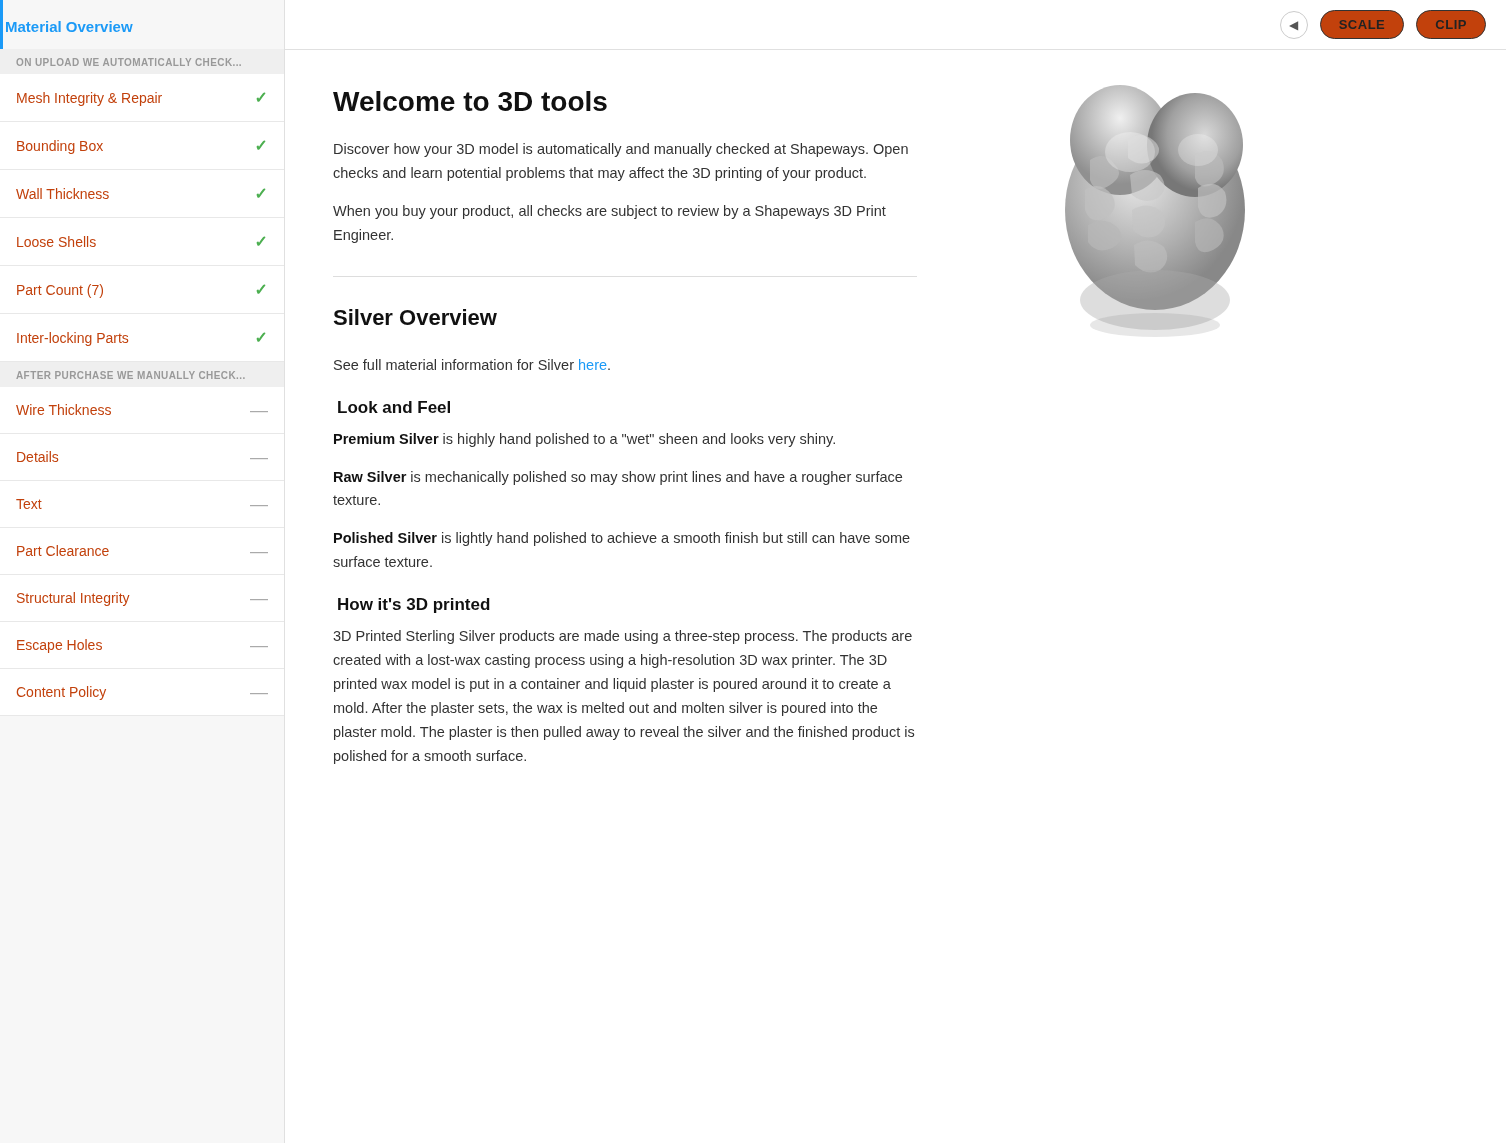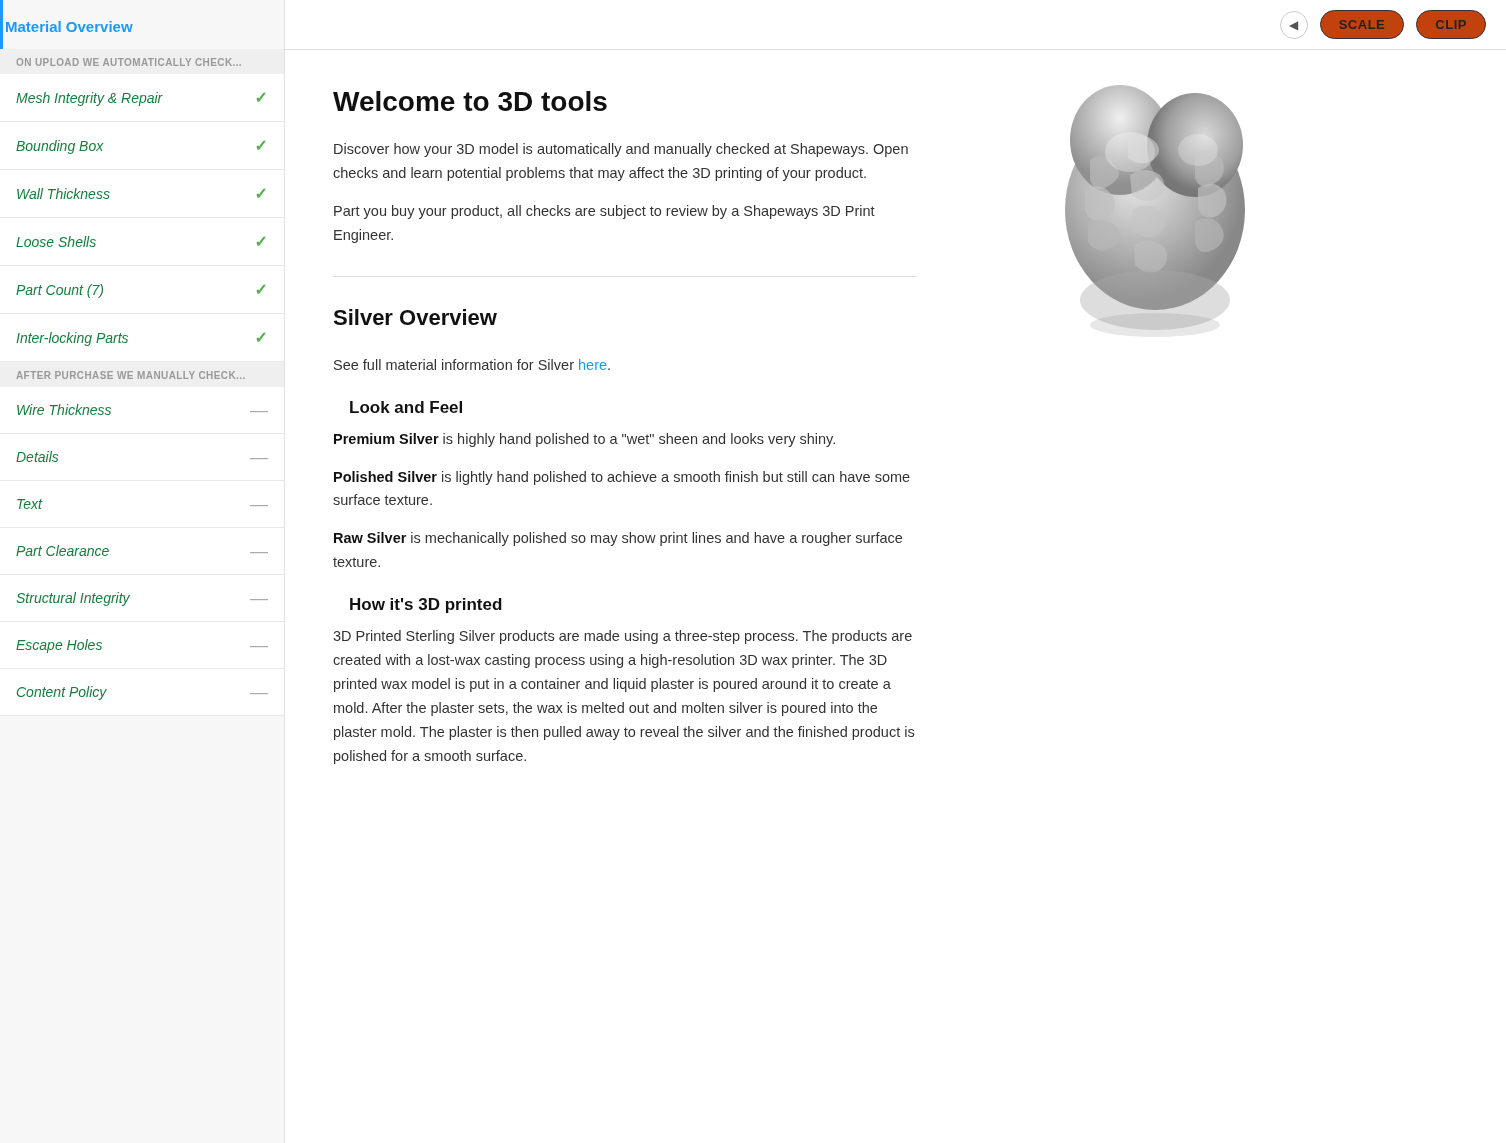--- a/index.html
+++ b/index.html
@@ -51,22 +51,21 @@
       justify-content: space-between;
       padding: 14px 16px;
       border-bottom: 1px solid #e8e8e8;
       cursor: pointer;
       background: #fff;
     }
 
     .sidebar-item-label {
       font-size: 14px;
       font-weight: 500;
-      color: #15803d;
-      font-style: italic;
+      color: #c2410c;
     }
 
     .check-icon {
       color: #4caf50;
       font-size: 16px;
       font-weight: 700;
     }
 
     .dash-icon {
       color: #aaa;
@@ -157,21 +156,21 @@
       font-size: 22px;
       font-weight: 800;
       color: #111;
       margin-bottom: 23px;
     }
 
     .article h3 {
       font-size: 17px;
       font-weight: 600;
       color: #111;
-      margin: 20px 0 10px 16px;
+      margin: 20px 0 10px 4px;
     }
 
     .article a {
       color: #1b9af7;
       text-decoration: none;
     }
 
     .article strong {
       font-weight: 700;
       color: #111;
@@ -277,38 +276,38 @@
     </div>
     <button class="top-bar-btn">SCALE</button>
     <button class="top-bar-btn">CLIP</button>
   </div>
 
   <div class="content-area">
 
     <div class="article">
       <h1>Welcome to 3D tools</h1>
       <p>Discover how your 3D model is automatically and manually checked at Shapeways. Open checks and learn potential problems that may affect the 3D printing of your product.</p>
-      <p>Part you buy your product, all checks are subject to review by a Shapeways 3D Print Engineer.</p>
+      <p>When you buy your product, all checks are subject to review by a Shapeways 3D Print Engineer.</p>
 
       <hr>
 
       <h2>Silver Overview</h2>
       <p>
         <span>See full material information for Silver </span><a href="#">here</a><span>.</span>
       </p>
 
       <h3>Look and Feel</h3>
       <p>
         <strong>Premium Silver</strong><span> is highly hand polished to a "wet" sheen and looks very shiny.</span>
       </p>
       <p>
-        <strong>Polished Silver</strong><span> is lightly hand polished to achieve a smooth finish but still can have some surface texture.</span>
+        <strong>Raw Silver</strong><span> is mechanically polished so may show print lines and have a rougher surface texture.</span>
       </p>
       <p>
-        <strong>Raw Silver</strong><span> is mechanically polished so may show print lines and have a rougher surface texture.</span>
+        <strong>Polished Silver</strong><span> is lightly hand polished to achieve a smooth finish but still can have some surface texture.</span>
       </p>
 
       <h3>How it's 3D printed</h3>
       <p>3D Printed Sterling Silver products are made using a three-step process. The products are created with a lost-wax casting process using a high-resolution 3D wax printer. The 3D printed wax model is put in a container and liquid plaster is poured around it to create a mold. After the plaster sets, the wax is melted out and molten silver is poured into the plaster mold. The plaster is then pulled away to reveal the silver and the finished product is polished for a smooth surface.</p>
     </div>
 
     <div class="model-preview">
       <div class="model-svg-container">
 
         <svg class="model-img" viewBox="0 0 210 260" xmlns="http://www.w3.org/2000/svg">

